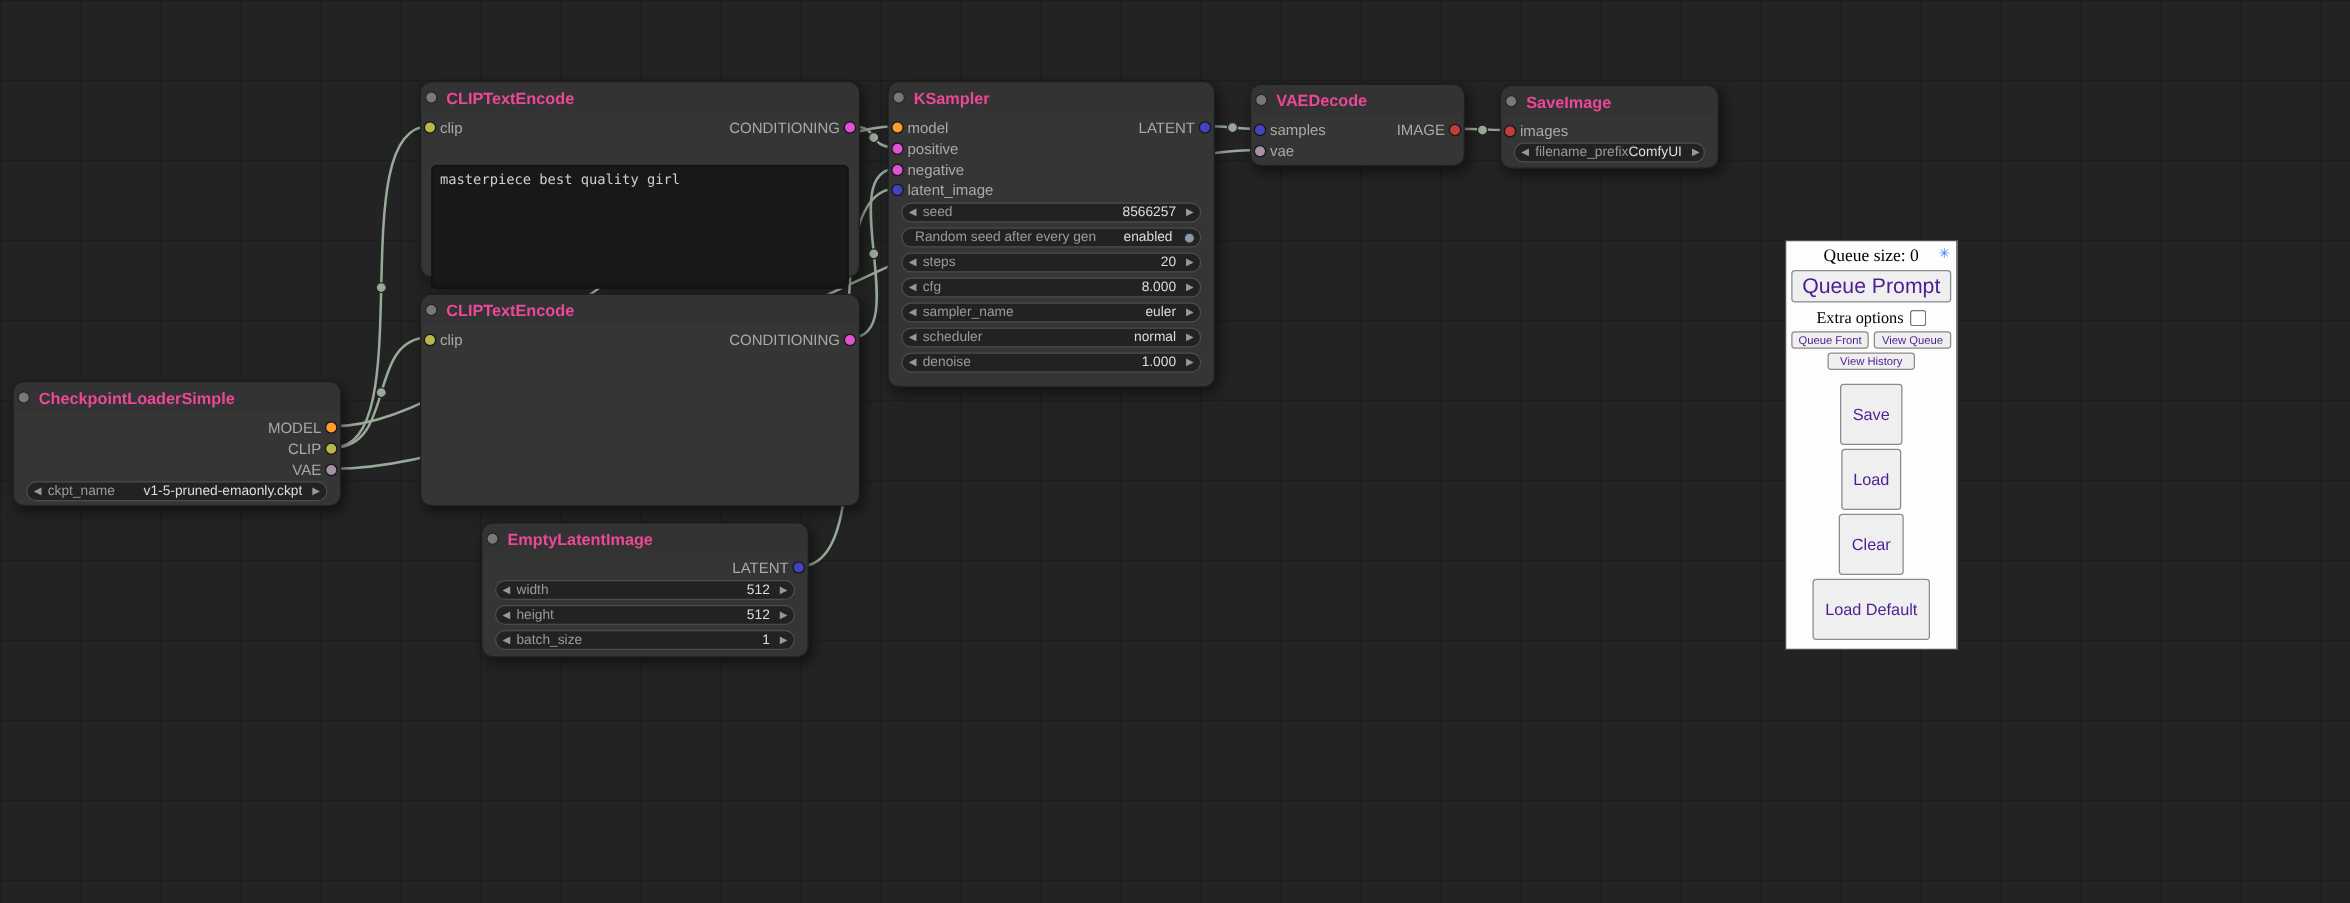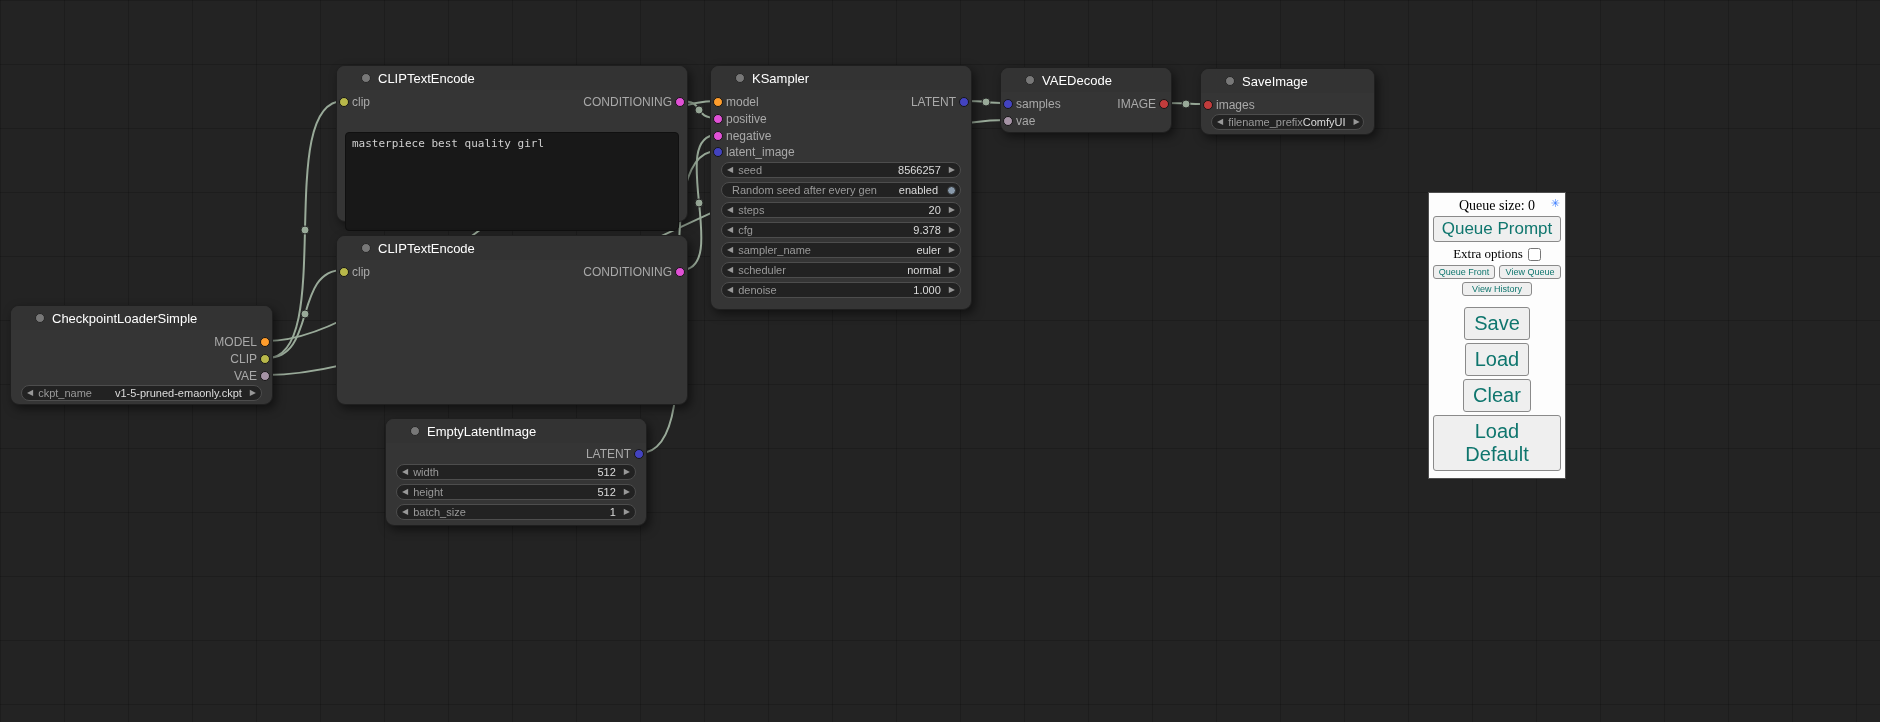--- a/index.html
+++ b/index.html
@@ -20,23 +20,23 @@
   .link{fill:none;stroke:var(--c-link);stroke-width:2;}
   .linkdot{fill:var(--c-link);stroke:#262626;stroke-width:1;}
 
   .node{
     position:absolute;background:#353535;border:1px solid #1f1f1f;
     border-radius:9px;box-shadow:3px 4px 10px rgba(0,0,0,0.5);
     box-sizing:border-box;
   }
   .ntitle{
     position:absolute;top:0;left:0;right:0;height:24px;
-    display:flex;align-items:center;gap:7px;padding-left:24px;
+    display:flex;align-items:center;gap:7px;padding-left:3px;
     background:#333333;border-radius:8px 8px 0 0;
-    font-size:13px;color:#ffffff;box-sizing:border-box;
+    font-size:13px;color:#ec4899;box-sizing:border-box;font-weight:bold;
   }
   .tdot{width:10px;height:10px;border-radius:50%;background:#787878;border:1px solid #262626;box-sizing:border-box;flex:0 0 auto;}
 
   .port{position:absolute;height:16px;display:flex;align-items:center;font-size:12px;color:#a9a9a9;white-space:nowrap;}
   .port.in{left:0;padding-left:15px;}
   .port.out{right:0;padding-right:15px;text-align:right;}
   .pdot{position:absolute;top:50%;transform:translateY(-50%);width:10px;height:10px;border-radius:50%;border:1px solid #161616;box-sizing:border-box;}
   .port.in .pdot{left:2px;}
   .port.out .pdot{right:2px;}
   .dot-model{background:var(--c-model);}
@@ -70,30 +70,30 @@
   .menu{
     position:absolute;left:1428px;top:192px;width:138px;
     background:#fdfdfd;border:1px solid #4f4f4f;box-sizing:border-box;
     padding:4px;color:#000;
   }
   .menu-header{position:relative;height:17px;text-align:center;
     font-family:"Liberation Serif",serif;font-size:14px;line-height:17px;}
   .settings-icn{position:absolute;right:1px;top:1px;font-size:11px;color:#3b7dff;line-height:1;cursor:pointer;}
   .menu button{
     font-family:"Liberation Sans",sans-serif;background:#efefef;
-    border:1px solid #8a8a8a;border-radius:3px;color:#0f766e;cursor:pointer;
+    border:1px solid #8a8a8a;border-radius:3px;color:#4c1d95;cursor:pointer;
   }
   .btn-qp{display:block;width:100%;font-size:17px;padding:2px 0;margin:2px 0 0 0;}
   .extra-row{display:flex;align-items:center;justify-content:center;gap:5px;
     font-family:"Liberation Serif",serif;font-size:13px;margin:4px 0 3px 0;}
   .extra-row input{width:13px;height:13px;margin:0;}
   .qrow{display:flex;gap:4px;}
   .qrow button{flex:1;font-size:9px;padding:1px 0;}
   .btn-hist{display:block;margin:3px auto 0 auto;font-size:9px;padding:1px 9px;}
-  .btn-big{display:block;margin:3px auto;font-size:20px;padding:4px 9px;}
+  .btn-big{display:block;margin:3px auto;font-size:13px;padding:16px 9px;}
   .btn-big.first{margin-top:11px;}
 </style>
 </head>
 <body>
 
 <div class="canvas">
 
   <svg class="links" width="1880" height="722">
     <path class="link" d="M267,358 C337,358 273,101 343,101"></path>
     <path class="link" d="M267,358 C317,358 293,270 343,270"></path>
@@ -246,21 +246,21 @@
       <span class="warr">◀</span>
       <span class="wlabel">steps</span>
       <span class="wspace"></span>
       <span class="wvalue">20</span>
       <span class="warr">▶</span>
     </div>
     <div class="widget" style="top:156px;">
       <span class="warr">◀</span>
       <span class="wlabel">cfg</span>
       <span class="wspace"></span>
-      <span class="wvalue">9.378</span>
+      <span class="wvalue">8.000</span>
       <span class="warr">▶</span>
     </div>
     <div class="widget" style="top:176px;">
       <span class="warr">◀</span>
       <span class="wlabel">sampler_name</span>
       <span class="wspace"></span>
       <span class="wvalue">euler</span>
       <span class="warr">▶</span>
     </div>
     <div class="widget" style="top:196px;">

